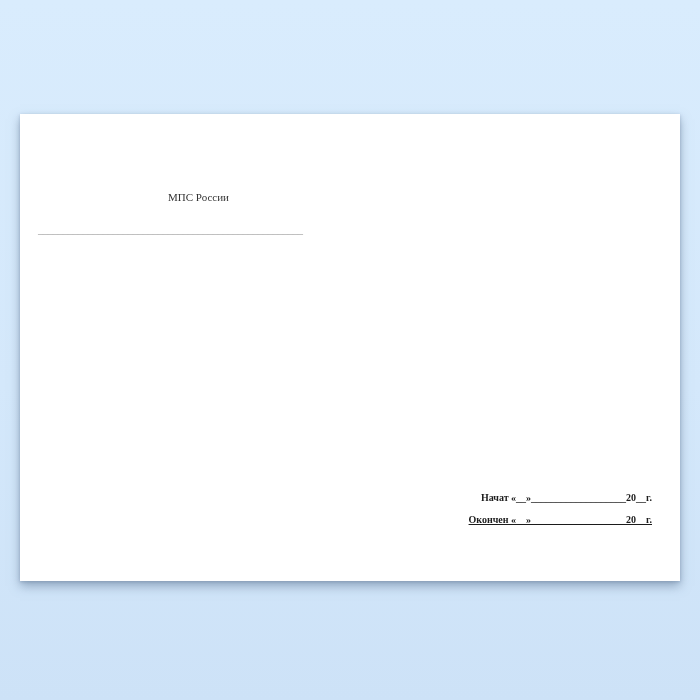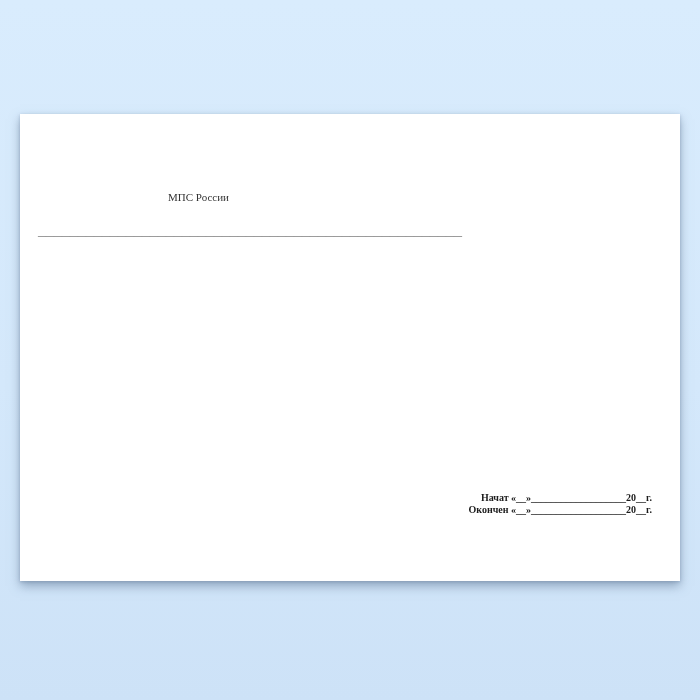--- a/index.html
+++ b/index.html
@@ -32,21 +32,21 @@
     top: 76px;
     font-size: 11px;
     line-height: 14px;
     color: #333333;
     white-space: nowrap;
   }
   .railway-line {
     position: absolute;
     left: 18px;
     top: 109px;
-    font-size: 16px;
+    font-size: 10px;
     line-height: 14px;
     color: #8c8c8c;
     letter-spacing: 0;
     white-space: nowrap;
   }
   .title {
     position: absolute;
     left: 0;
     right: 0;
     top: 184px;
@@ -67,20 +67,22 @@
     text-align: right;
     font-weight: bold;
     font-size: 10px;
     line-height: 12px;
     color: #1c1c1c;
   }
   .dates .date-line {
     white-space: nowrap;
   }
   .dates .date-line + .date-line {
+    margin-top: 10px;
+    text-decoration: underline;
   }
 </style>
 </head>
 <body>
 
 <div class="scene">
   <div class="page">
 
     <div class="issuer">МПС России</div>
 

